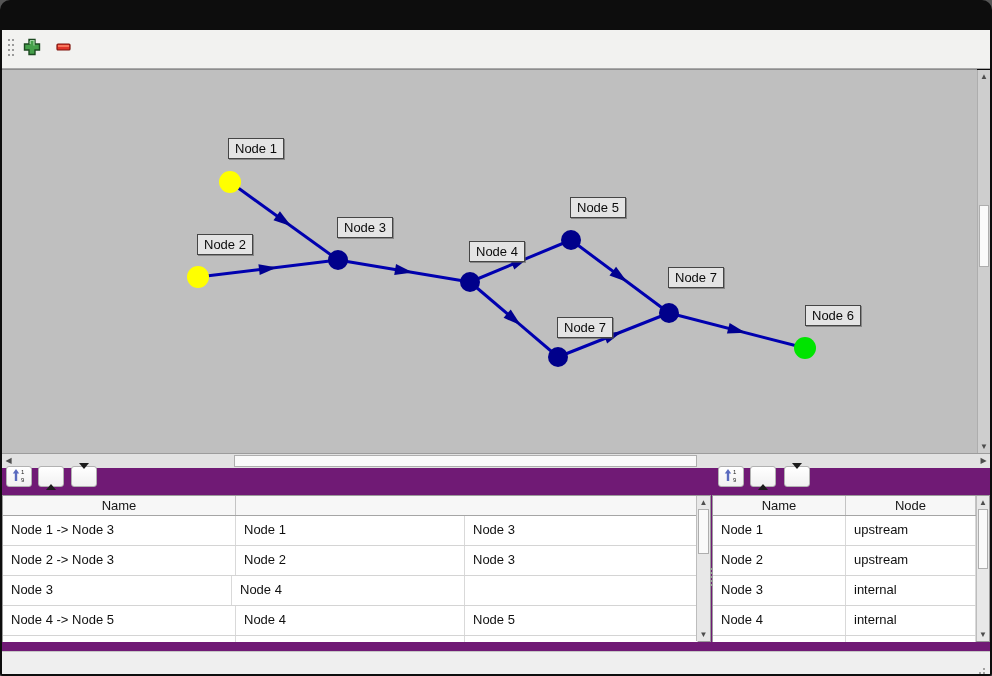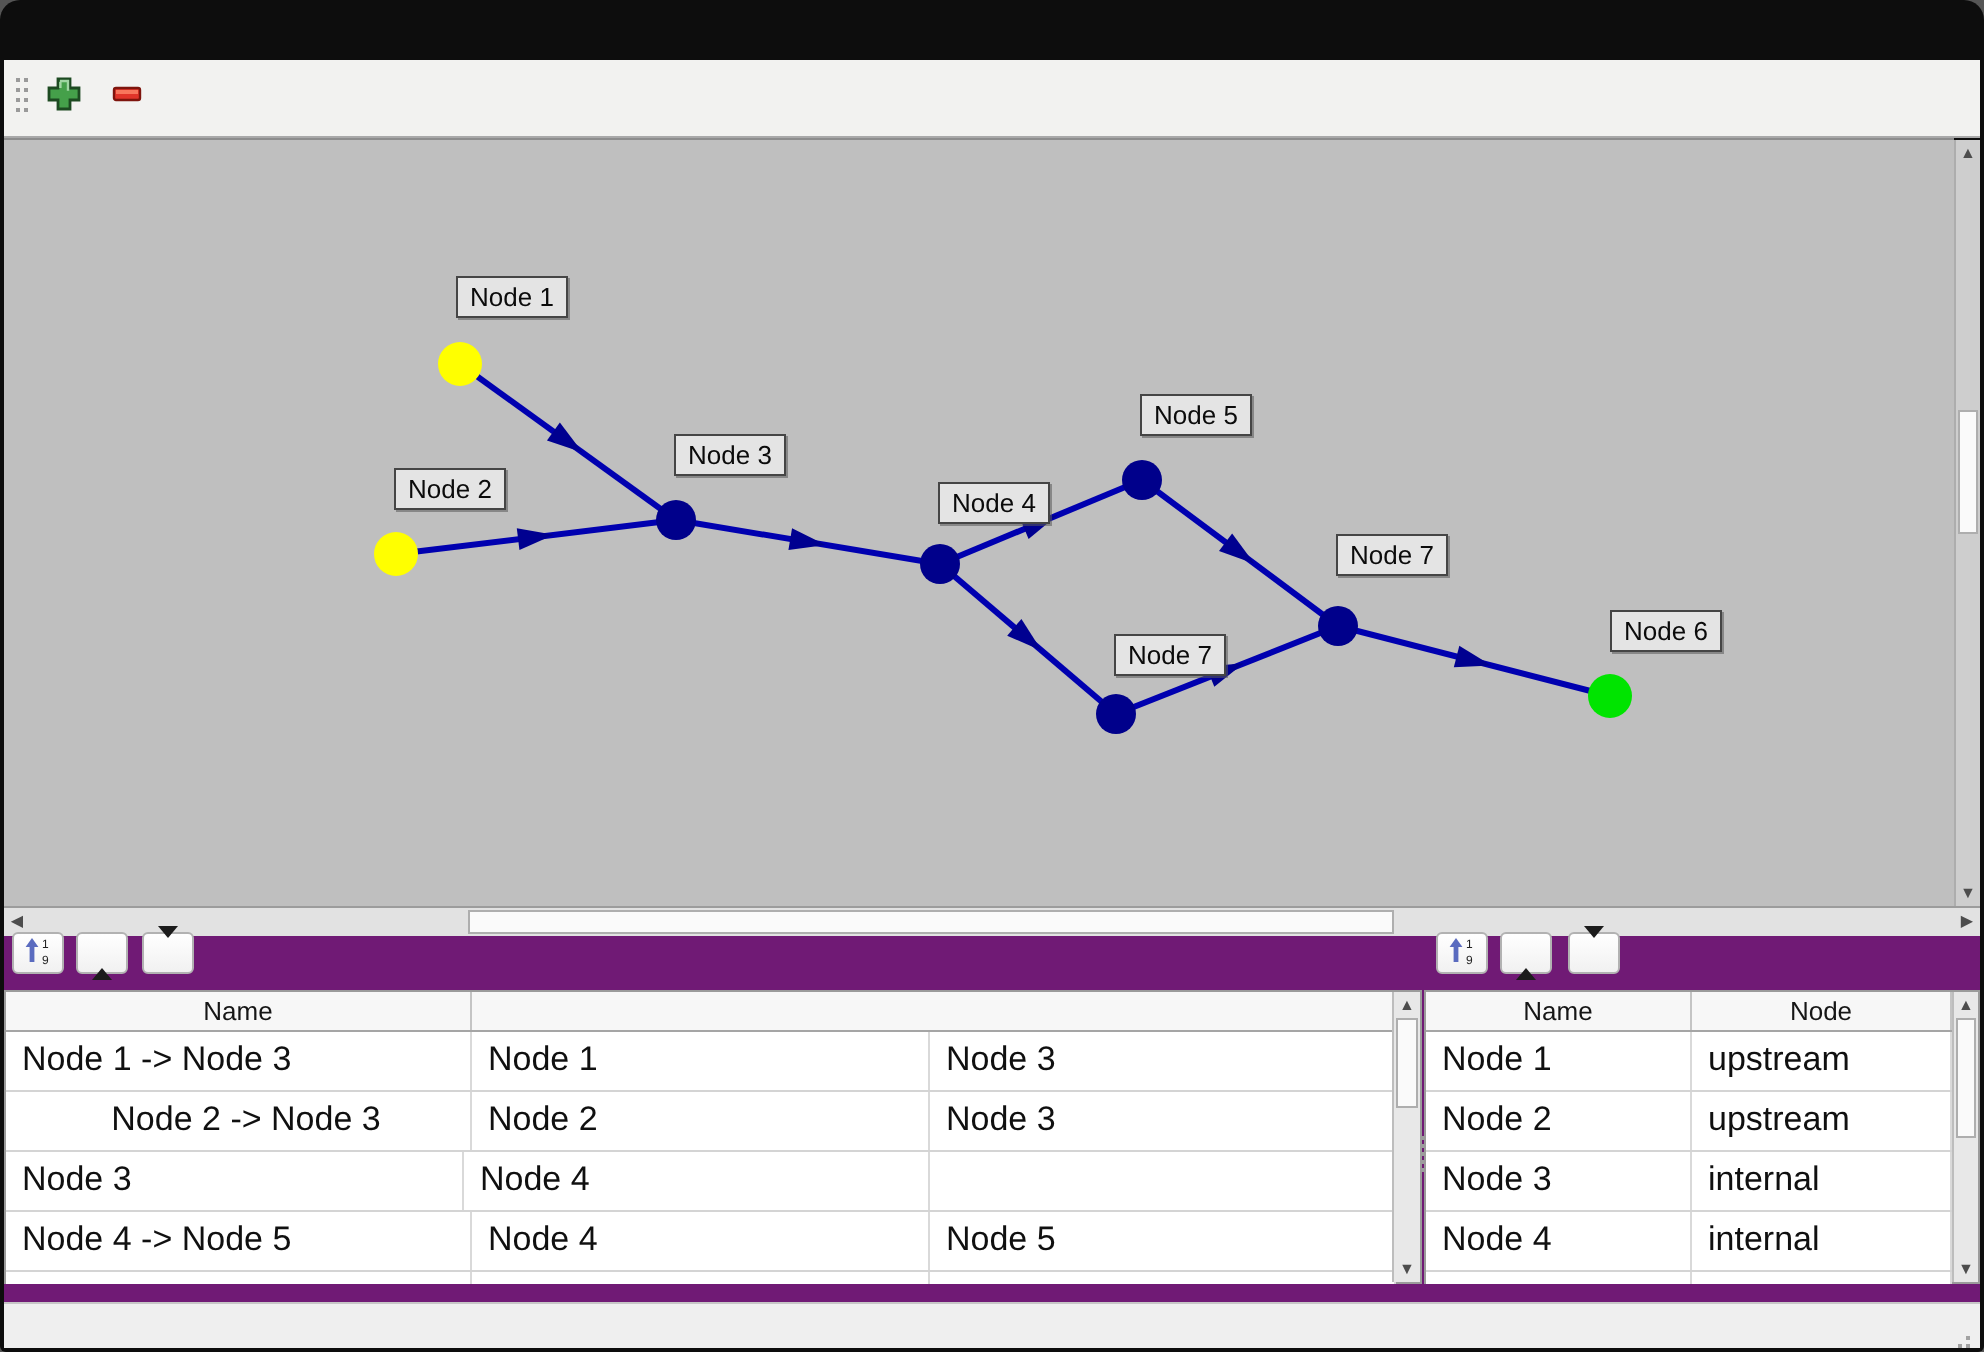--- a/index.html
+++ b/index.html
@@ -36,21 +36,21 @@
   .tri-up{width:0;height:0;border-left:5px solid transparent;border-right:5px solid transparent;border-bottom:6px solid #1c1c1c;margin:0 auto;}
   .tri-down{width:0;height:0;border-left:5px solid transparent;border-right:5px solid transparent;border-top:6px solid #1c1c1c;margin:0 auto;}
   
   .tablebox{position:absolute;top:27px;height:147px;background:#ffffff;border:1px solid #9b9b9b;box-sizing:border-box;}
   .tb-left{left:0;width:709px;}
   .tb-right{left:710px;width:278px;}
   .thead{display:flex;height:20px;background:#f7f7f7;border-bottom:1px solid #a5a5a5;box-sizing:border-box;}
   .th{font-size:13px;color:#161616;text-align:center;line-height:19px;border-right:1px solid #c4c4c4;box-sizing:border-box;cursor:pointer;}
   .tbody{position:relative;overflow:hidden;}
   .trow{display:flex;height:30px;border-bottom:1px solid #d4d4d4;box-sizing:border-box;background:#fff;cursor:pointer;}
-  .td{font-size:17px;color:#101010;line-height:28px;padding-left:8px;border-right:1px solid #d9d9d9;box-sizing:border-box;white-space:nowrap;overflow:hidden;}
+  .td{font-size:13px;color:#101010;line-height:28px;padding-left:8px;border-right:1px solid #d9d9d9;box-sizing:border-box;white-space:nowrap;overflow:hidden;}
   .sb-table{top:0;width:14px;background:#e8e8e8;border-left:1px solid #bdbdbd;box-sizing:border-box;}
   .statusbar{position:absolute;left:2px;top:651px;width:988px;height:23px;background:#efefef;border-top:1px solid #c6c6c6;box-sizing:border-box;}
   .grip-corner{position:absolute;right:5px;bottom:4px;width:2px;height:2px;background:#a2a2a2;box-shadow:-8px 8px 0 #a2a2a2,-4px 8px 0 #a2a2a2,0 8px 0 #a2a2a2,-4px 4px 0 #a2a2a2,0 4px 0 #a2a2a2,0 0 0 #a2a2a2;}
   .grip-v{position:absolute;left:708px;top:100px;width:2px;height:2px;background:#9d9d9d;box-shadow:0 4px 0 #9d9d9d,0 8px 0 #9d9d9d,0 12px 0 #9d9d9d,0 16px 0 #9d9d9d;}
 </style>
 </head>
 <body>
 
 <div class="window">
 
@@ -154,21 +154,21 @@
       <div class="thead" id="links-head">
           <div class="th" style="width: 233px;">Name</div>
         </div>
       <div class="tbody" id="links-body" style="height:126px;width:695px;">
           <div class="trow">
             <div class="td" style="width: 233px;">Node 1 -&gt; Node 3</div>
             <div class="td" style="width: 229px;">Node 1</div>
             <div class="td" style="width: 233px;">Node 3</div>
           </div>
           <div class="trow">
-            <div class="td" style="width: 233px; text-align: center;">Node 2 -&gt; Node 3</div>
+            <div class="td" style="width: 233px;">Node 2 -&gt; Node 3</div>
             <div class="td" style="width: 229px;">Node 2</div>
             <div class="td" style="width: 233px;">Node 3</div>
           </div>
           <div class="trow">
             <div class="td" style="width: 229px;">Node 3</div>
             <div class="td" style="width: 233px;">Node 4</div>
           </div>
           <div class="trow">
             <div class="td" style="width: 233px;">Node 4 -&gt; Node 5</div>
             <div class="td" style="width: 229px;">Node 4</div>

